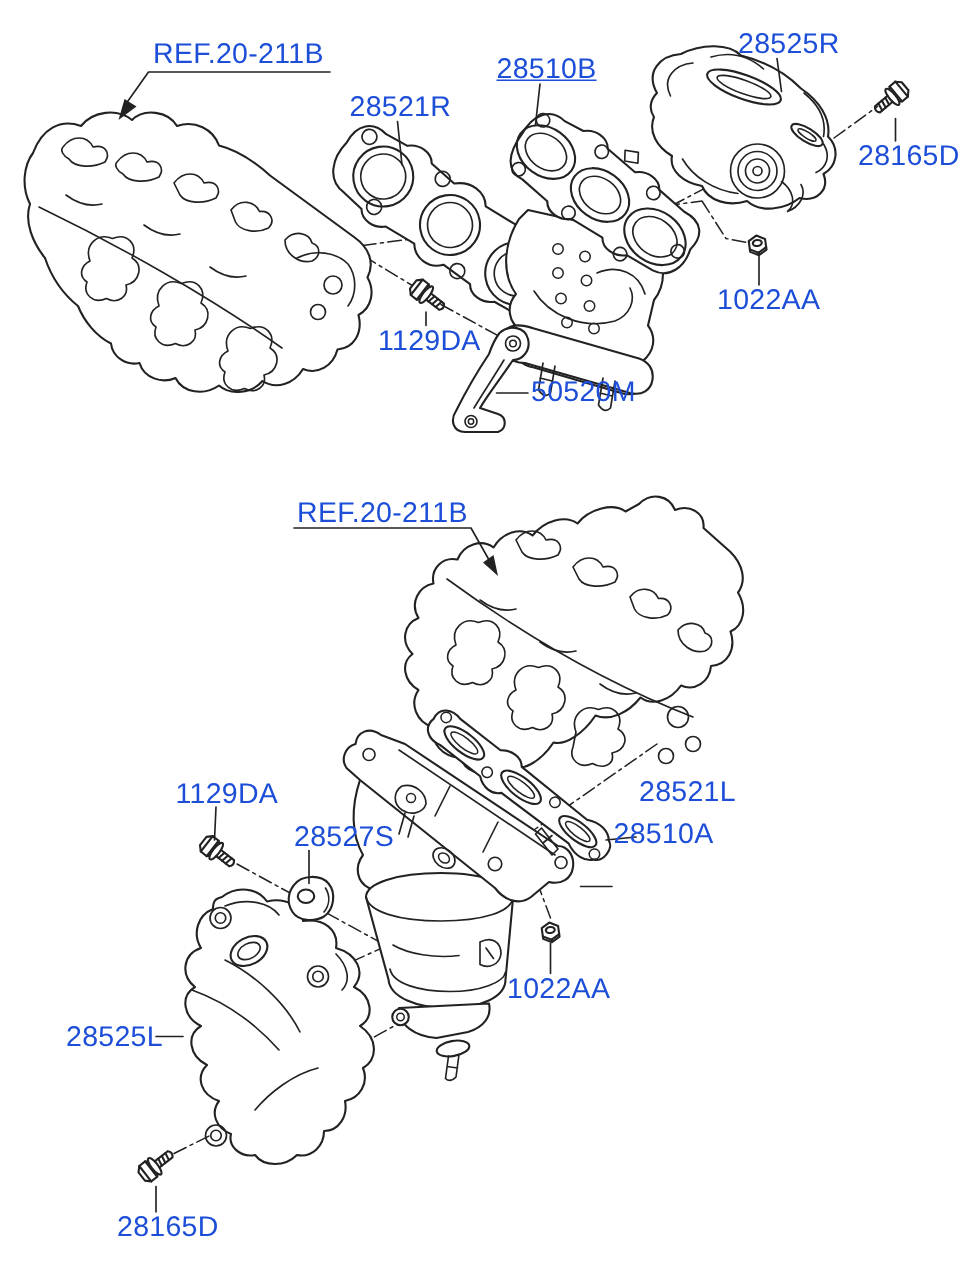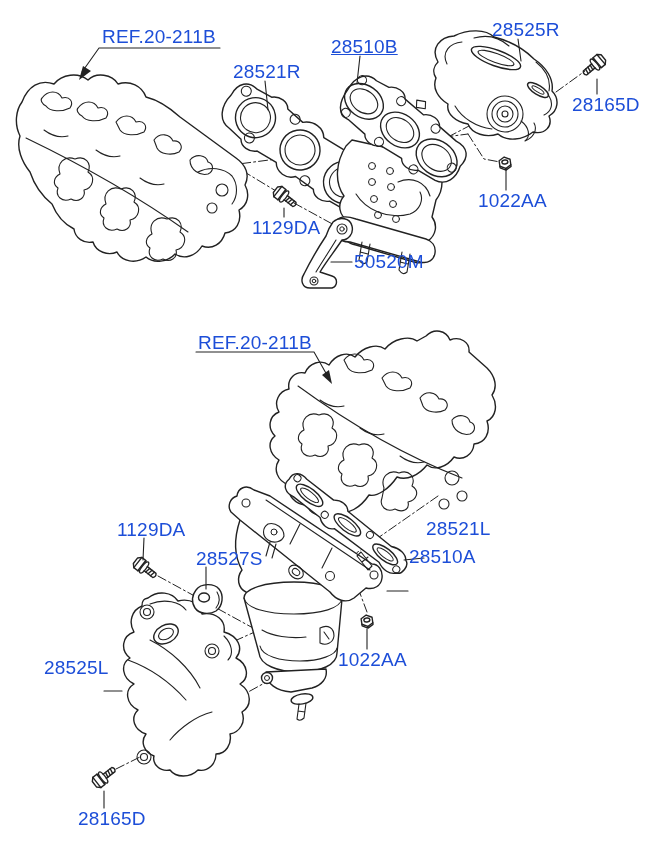--- a/index.html
+++ b/index.html
@@ -274,16 +274,16 @@
 <div class="lbl" style="left:572px;top:95px;">28165D</div>
 <div class="lbl" style="left:478px;top:191px;">1022AA</div>
 <div class="lbl" style="left:252px;top:218px;">1129DA</div>
 <div class="lbl" style="left:354px;top:252px;">50520M</div>
 <div class="lbl" style="left:198px;top:333px;">REF.20-211B</div>
 <div class="lbl" style="left:117px;top:520px;">1129DA</div>
 <div class="lbl" style="left:178px;top:549px;margin-left:18px;">28527S</div>
 <div class="lbl" style="left:426px;top:519px;">28521L</div>
 <div class="lbl" style="left:409px;top:547px;">28510A</div>
 <div class="lbl" style="left:338px;top:650px;">1022AA</div>
-<div class="lbl" style="left:44px;top:658px;">28525L</div>
+<div class="lbl" style="left:44px;top:682px;">28525L</div>
 <div class="lbl" style="left:78px;top:809px;">28165D</div>
 
 </div>
 
 </body></html>

